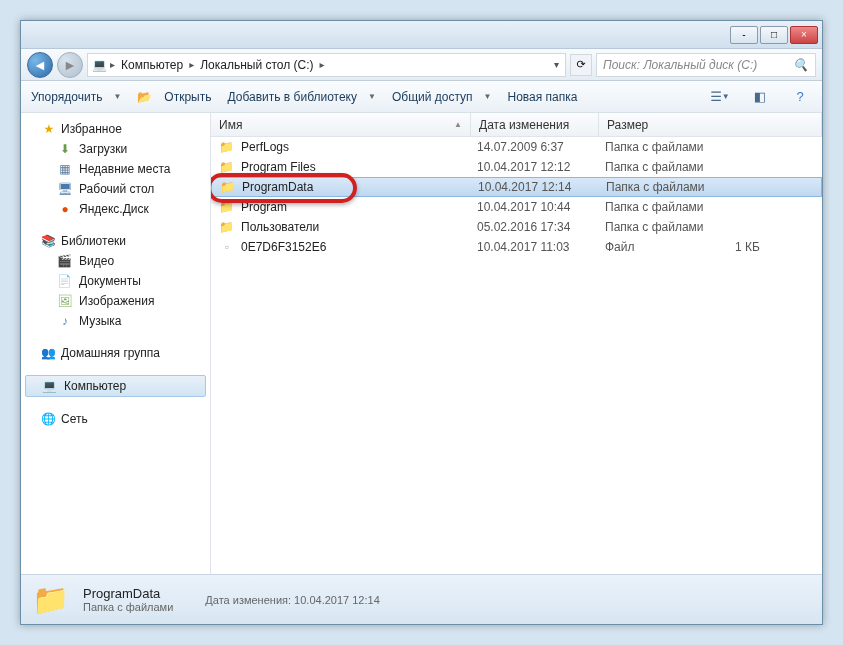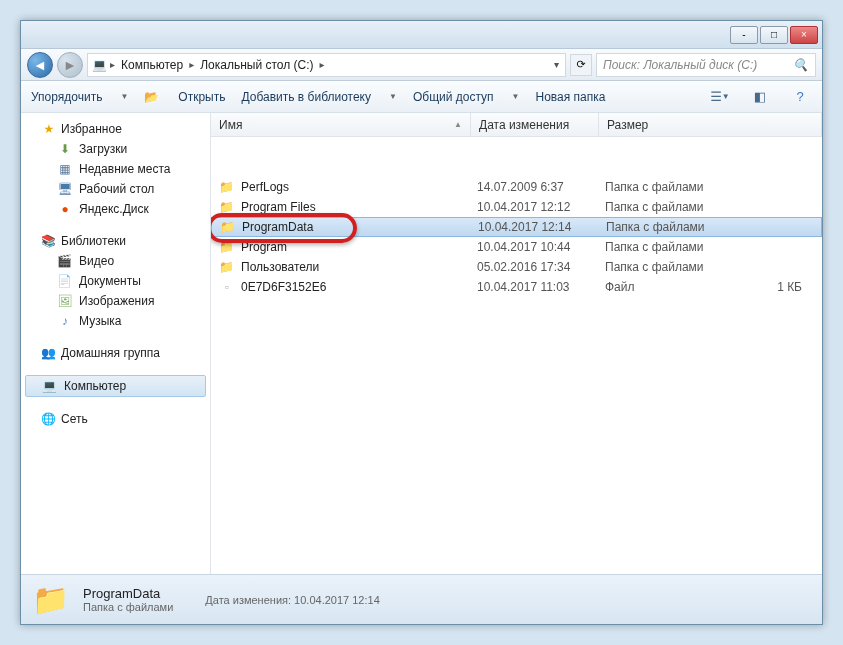--- a/index.html
+++ b/index.html
@@ -11,21 +11,21 @@
 .win-btn.close { background: linear-gradient(#e88, #c44); color: #fff; border-color: #a33; }
 .navbar { height: 32px; background: linear-gradient(#f8fbfe, #e4ecf4); display: flex; align-items: center; padding: 2px 6px; gap: 4px; border-bottom: 1px solid #c0ccd8; }
 .nav-btn { width: 26px; height: 26px; border-radius: 50%; background: radial-gradient(circle at 30% 30%, #7bb8e8, #2a6aa8); border: 1px solid #3a6a9a; cursor: pointer; display: flex; align-items: center; justify-content: center; color: #fff; font-size: 14px; }
 .nav-btn.fwd { background: radial-gradient(circle at 30% 30%, #d8e4ee, #b0c0cc); border-color: #a0b0bc; color: #888; }
 .breadcrumb { flex: 1; height: 24px; background: #fff; border: 1px solid #d0d8e0; display: flex; align-items: center; padding: 0 4px; font-size: 12px; color: #222; }
 .bc-seg { padding: 0 4px; cursor: pointer; display: flex; align-items: center; gap: 2px; }
 .bc-arrow { color: #555; font-size: 10px; padding: 0 2px; }
 .refresh-btn { width: 22px; height: 22px; background: #f0f4f8; border: 1px solid #d0d8e0; cursor: pointer; display: flex; align-items: center; justify-content: center; font-size: 11px; }
 .search { width: 220px; height: 24px; background: #fff; border: 1px solid #d0d8e0; display: flex; align-items: center; padding: 0 6px; font-size: 12px; color: #888; font-style: italic; }
 .toolbar { height: 32px; background: linear-gradient(#fafdff, #eaf0f6); border-bottom: 1px solid #d8e0e8; display: flex; align-items: center; padding: 0 10px; gap: 16px; font-size: 12px; color: #1a3a5a; }
-.tb-item { display: flex; align-items: center; gap: 18px; cursor: pointer; }
+.tb-item { display: flex; align-items: center; gap: 11px; cursor: pointer; }
 .tb-item .dd { font-size: 8px; color: #666; }
 .tb-spacer { flex: 1; }
 .tb-icon { width: 24px; height: 22px; cursor: pointer; display: flex; align-items: center; justify-content: center; font-size: 13px; color: #4a6a8a; }
 .body { flex: 1; display: flex; overflow: hidden; }
 .sidebar { width: 190px; background: #fff; border-right: 1px solid #e0e4e8; padding: 6px 0; font-size: 12px; overflow-y: auto; }
 .sb-group { margin-bottom: 12px; }
 .sb-head { display: flex; align-items: center; gap: 4px; padding: 2px 8px 2px 20px; color: #222; cursor: pointer; }
 .sb-item { display: flex; align-items: center; gap: 6px; padding: 2px 8px 2px 36px; color: #222; cursor: pointer; }
 .sb-item.sel { background: linear-gradient(#e8f0f8, #d0e4f4); border: 1px solid #a8c8e8; border-radius: 2px; margin: 0 4px; padding-left: 32px; }
 .ico { width: 16px; height: 16px; display: inline-flex; align-items: center; justify-content: center; font-size: 12px; }
@@ -38,34 +38,34 @@
 .ico-vid { color: #5a7aaa; }
 .ico-doc { color: #8a6a4a; }
 .ico-img { color: #7aaa5a; }
 .ico-mus { color: #5a8aca; }
 .ico-home { color: #8a6aaa; }
 .ico-comp { color: #6a8aaa; }
 .ico-net { color: #5a8a5a; }
 .ico-folder { color: #e8c060; }
 .ico-file { color: #aab8c8; }
 .ico-drive { color: #888; }
-.main { flex: 1; display: flex; flex-direction: column; background: #fff; gap: 40px; }
+.main { flex: 1; display: flex; flex-direction: column; background: #fff; }
 .cols { height: 24px; background: linear-gradient(#fafcfe, #eef2f6); border-bottom: 1px solid #e0e4e8; display: flex; font-size: 12px; color: #333; }
 .col { padding: 4px 8px; border-right: 1px solid #e0e4e8; cursor: pointer; display: flex; align-items: center; gap: 4px; }
 .col.name { width: 260px; }
 .col.date { width: 128px; }
 .col.type { width: 130px; }
 .col.size { flex: 1; }
 .filelist { flex: 1; overflow: auto; position: relative; }
 .row { display: flex; align-items: center; font-size: 12px; color: #222; height: 20px; padding-left: 8px; }
 .row.sel { background: linear-gradient(#d8e8f8, #c0d8f0); border: 1px solid #8ab8e0; }
 .cell-name { width: 258px; display: flex; align-items: center; gap: 6px; }
 .cell-date { width: 128px; color: #555; }
 .cell-type { width: 130px; color: #555; }
-.cell-size { flex: 1; color: #555; text-align: right; padding-right: 20px; }
+.cell-size { flex: 1; color: #555; text-align: left; padding-right: 20px; }
 .highlight-ring { position: absolute; border: 4px solid #d02020; border-radius: 18px; pointer-events: none; box-shadow: 0 2px 4px rgba(0,0,0,0.3); }
 .status { height: 50px; background: linear-gradient(#eaf2fa, #d8e6f2); border-top: 1px solid #c8d4e0; display: flex; align-items: center; padding: 6px 10px; gap: 12px; font-size: 12px; color: #333; }
 .status-icon { width: 40px; height: 36px; display: flex; align-items: center; justify-content: center; font-size: 30px; color: #e8c060; }
 .status-text .title { color: #222; font-size: 13px; }
 .status-text .sub { color: #666; font-size: 11px; }
 .status-meta { color: #666; font-size: 11px; margin-left: 20px; }
 </style>
 </head>
 <body>
 

